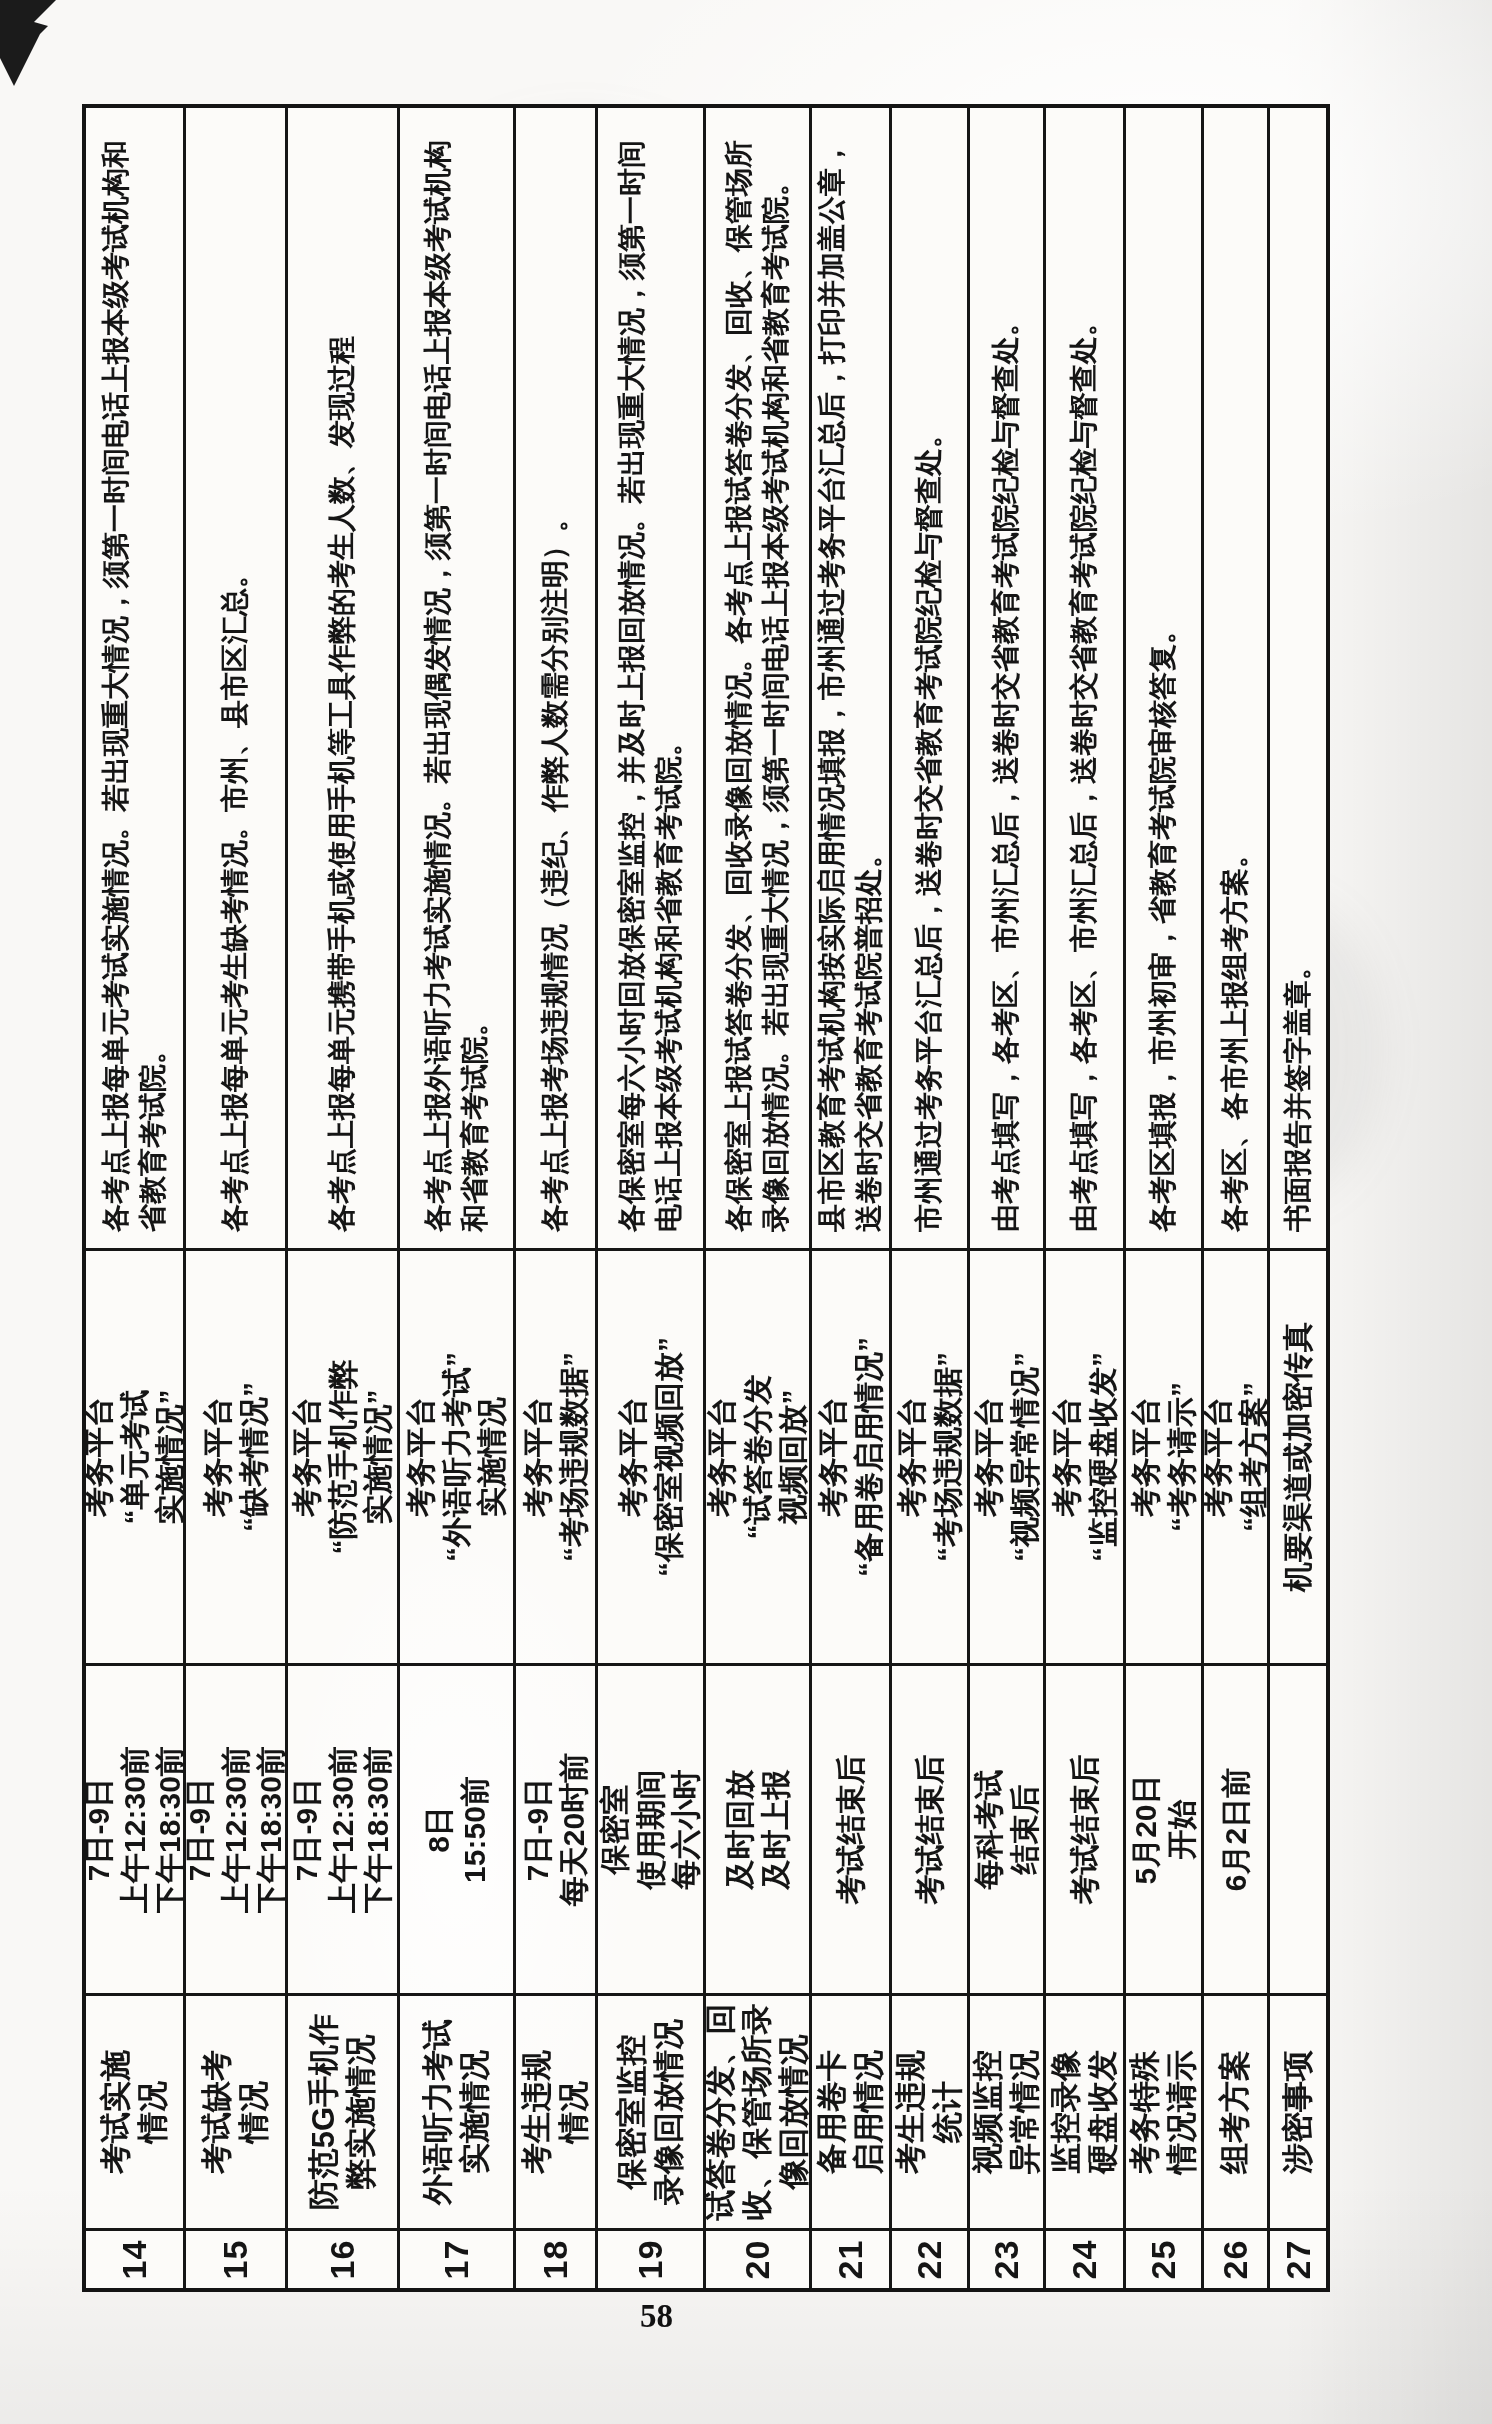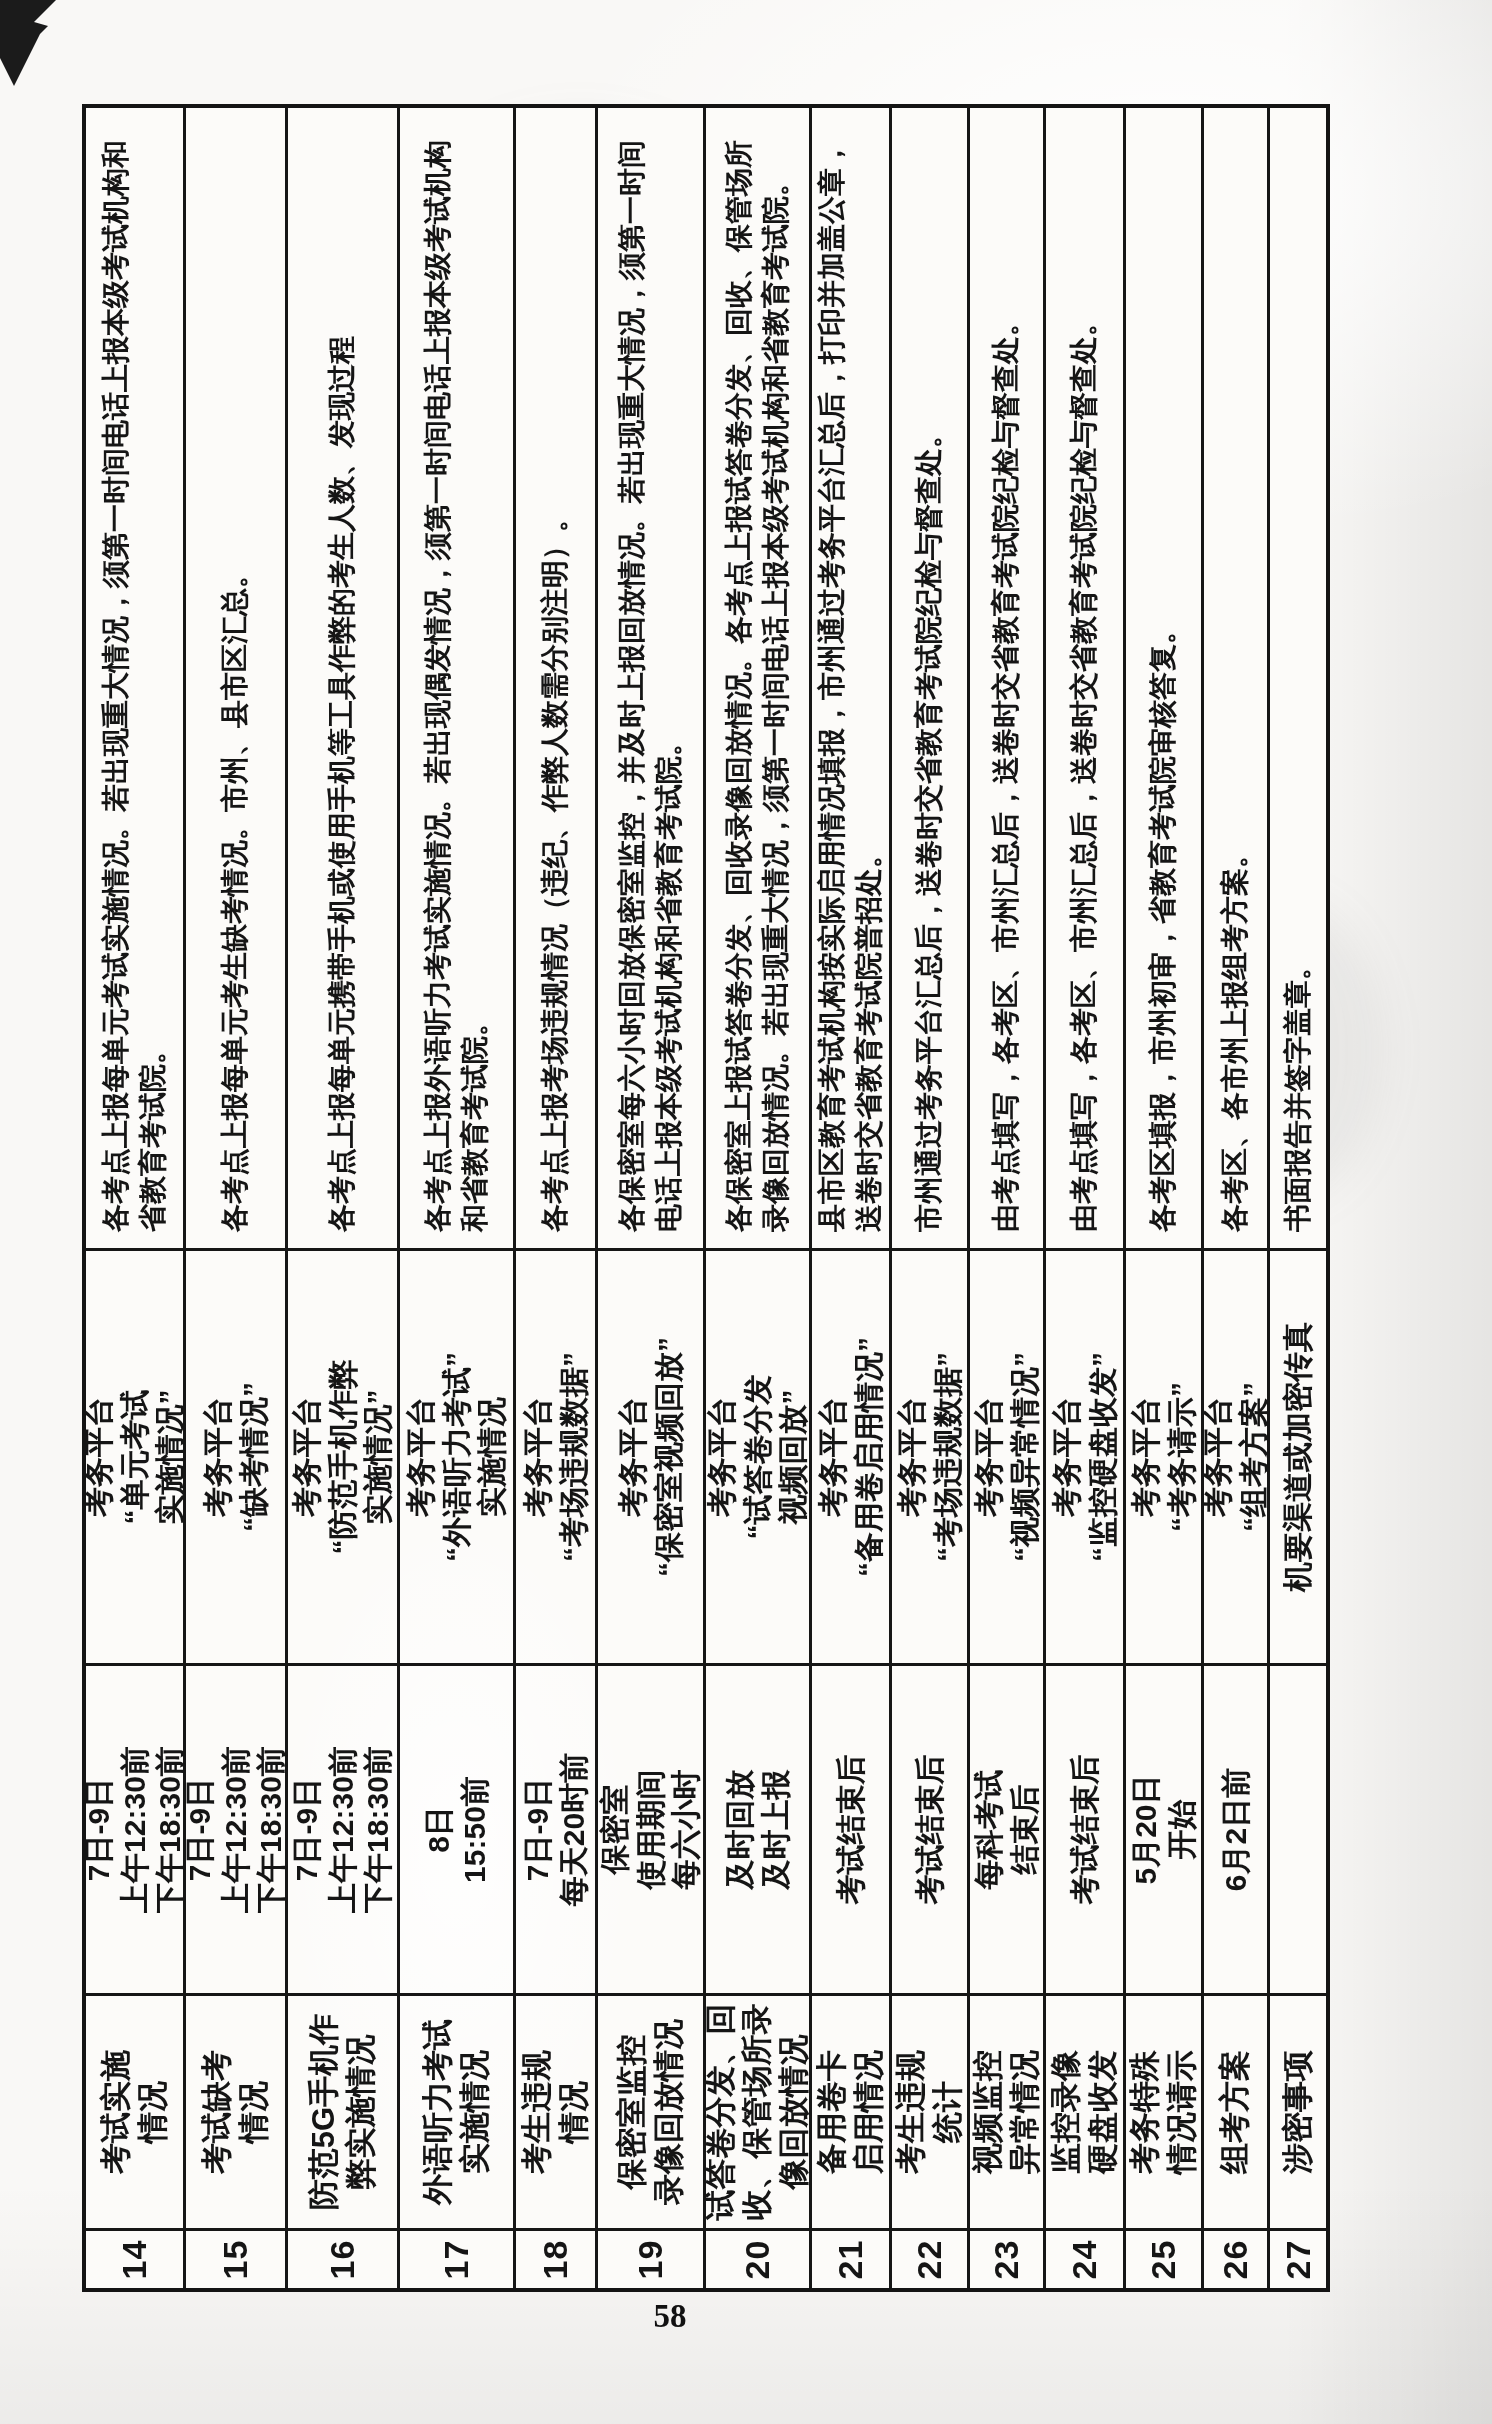--- a/index.html
+++ b/index.html
@@ -57,21 +57,21 @@
   .c.item{font-size:31px;}
   .c.time{font-size:30px;}
   .c.plat{font-size:30px;}
   .c.desc{
     justify-content:flex-start;text-align:left;
     font-size:28px;line-height:1.32;padding:4px 16px;white-space:normal;
   }
   .page-number{
     position:absolute;left:640px;top:2298px;width:60px;
     font-family:"Liberation Serif","DejaVu Serif",serif;
-    font-size:33px;font-weight:700;color:#111;text-align:center;
+    font-size:33px;font-weight:700;color:#111;text-align:left;
   }
 </style>
 </head>
 <body>
 
 <div class="page">
   <div class="corner-blob"></div>
   <div class="smudge s1"></div>
   <div class="smudge s2"></div>
   <div class="smudge s3"></div>

